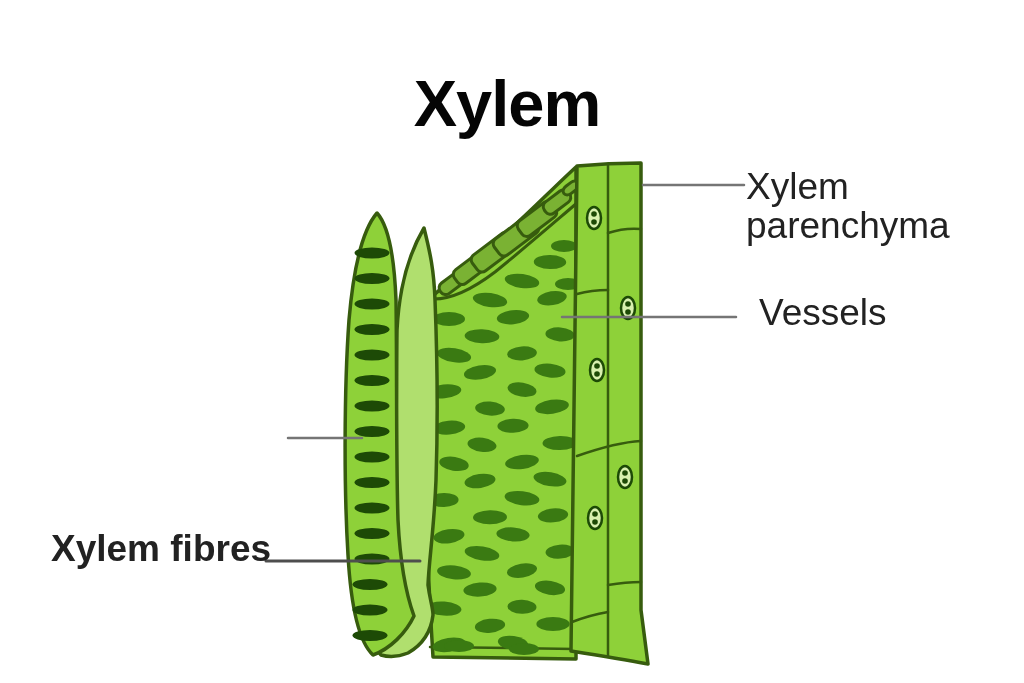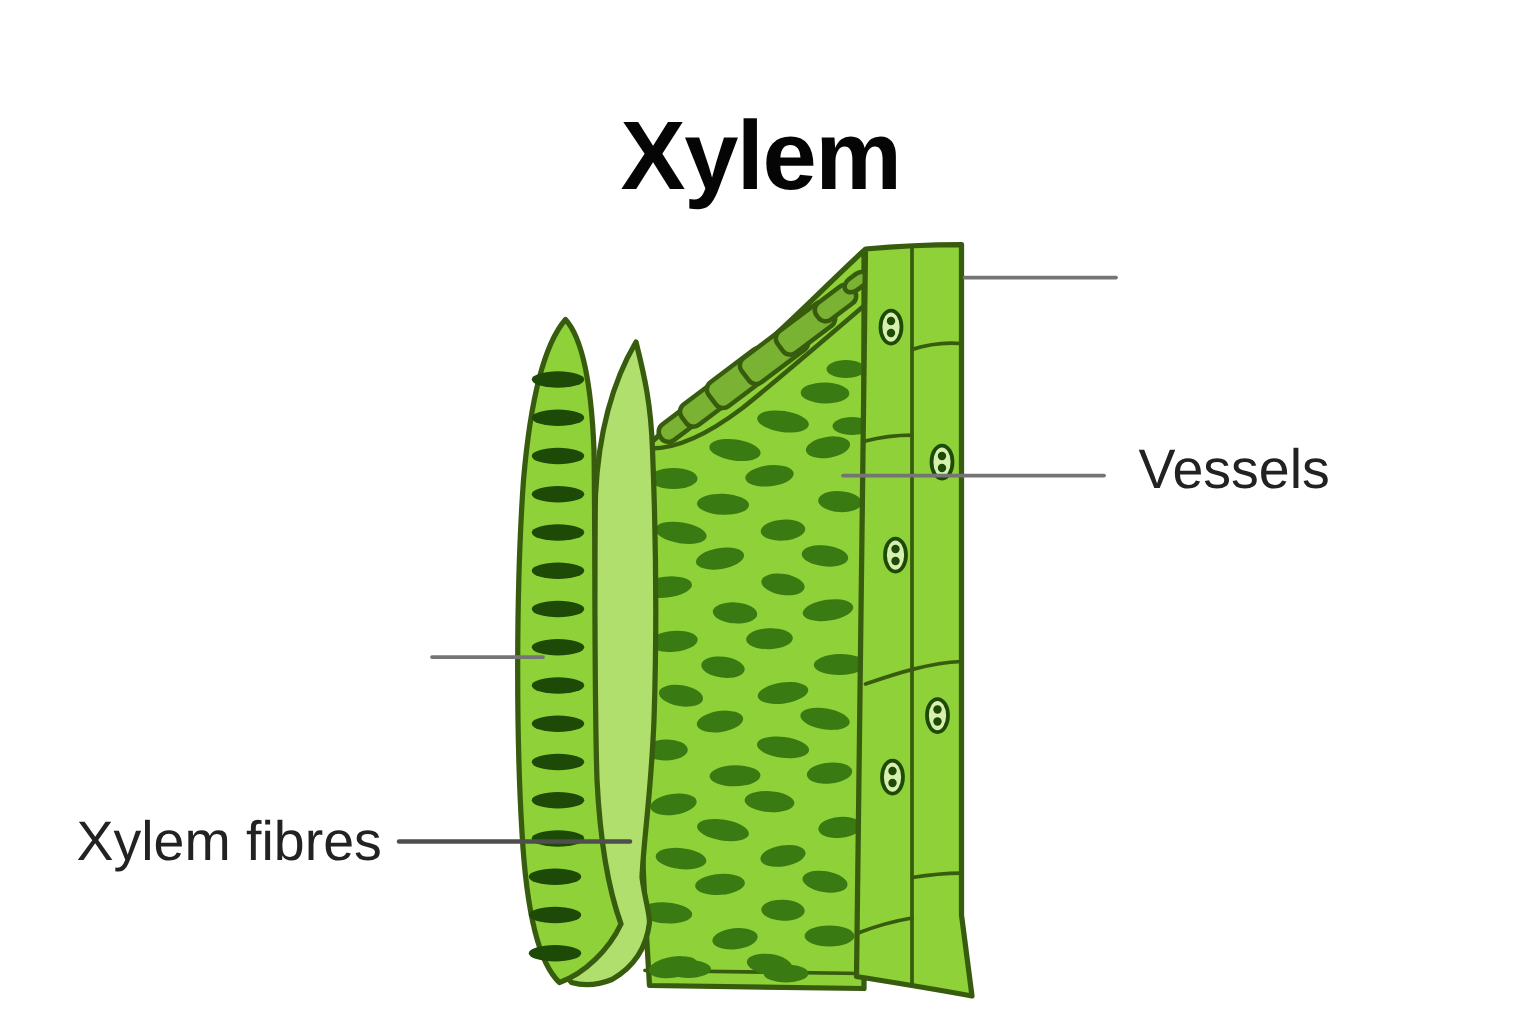--- a/index.html
+++ b/index.html
@@ -25,21 +25,21 @@
     position:absolute;
     font-size:37px;line-height:39px;
     color:var(--label-text,#222);
     font-family:"Liberation Sans", sans-serif;
     white-space:nowrap;
   }
   .label.wrap{white-space:normal;}
   #label-parenchyma{left:746px;top:167px;width:240px;}
   #label-vessels{left:738px;top:293px;margin-left:21px;}
   #label-tracheids{left:113px;top:417px;}
-  #label-fibres{left:51px;top:541px;}
+  #label-fibres{left:51px;top:529px;font-weight:bold;}
 
   
   .fill-main{fill:var(--green-main);}
   .fill-light{fill:var(--green-light);}
   .stroke-outline{stroke:var(--outline);stroke-width:3.5;stroke-linejoin:round;stroke-linecap:round;}
   .stroke-wall{stroke:var(--outline);stroke-width:2.5;fill:none;stroke-linecap:round;}
   .leader{stroke:var(--leader-gray);stroke-width:2.5;stroke-linecap:round;}
   .leader.dark{stroke:var(--leader-dark);stroke-width:3;}
 </style>
 </head>
@@ -188,15 +188,16 @@
         <ellipse cx="370" cy="610" rx="17.5" ry="5.5" fill="#1d4a06"></ellipse>
         <ellipse cx="370" cy="635.5" rx="17.5" ry="5.5" fill="#1d4a06"></ellipse>
       </g>
 
     <line class="leader" x1="643" y1="185" x2="744" y2="185"></line>
     <line class="leader" x1="562" y1="317" x2="736" y2="317"></line>
     <line class="leader" x1="288" y1="438" x2="362" y2="438"></line>
     <line class="leader dark" x1="266" y1="561" x2="420" y2="561"></line>
   </svg>
 
+  <div class="label wrap" id="label-parenchyma">Xylem parenchyma</div>
   <div class="label" id="label-vessels">Vessels</div>
   <div class="label" id="label-fibres">Xylem fibres</div>
 </div>
 
 </body></html>

